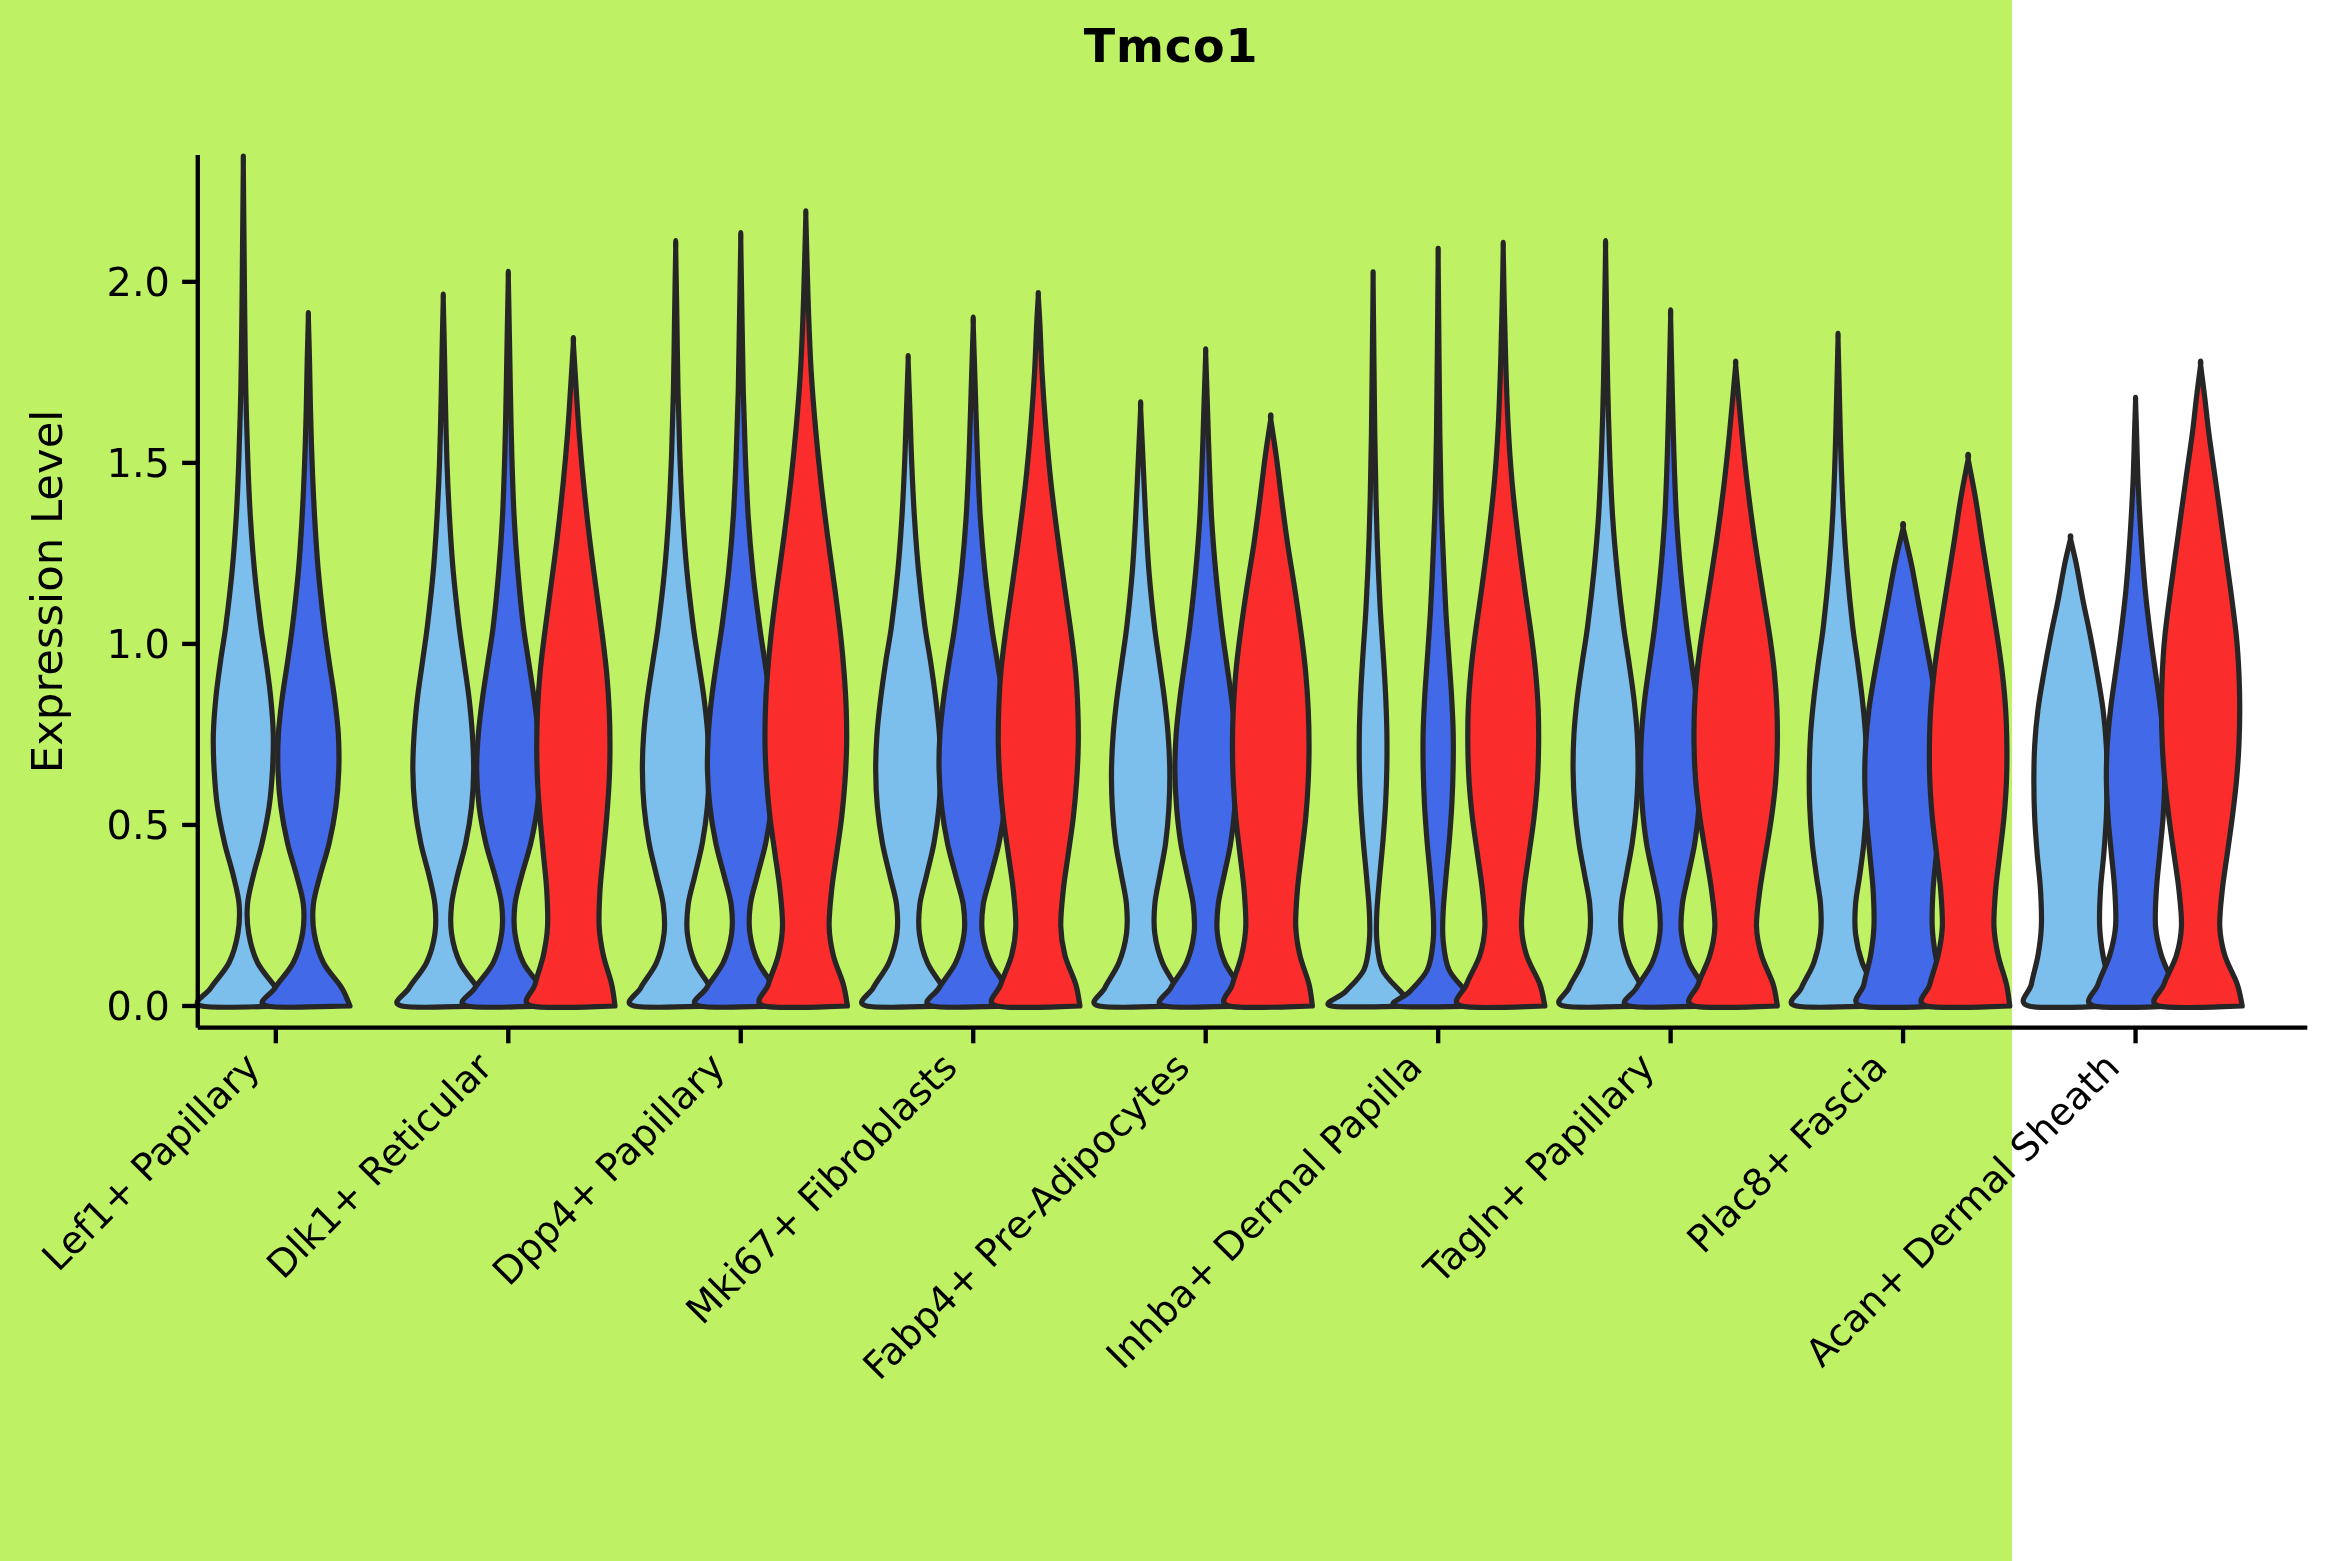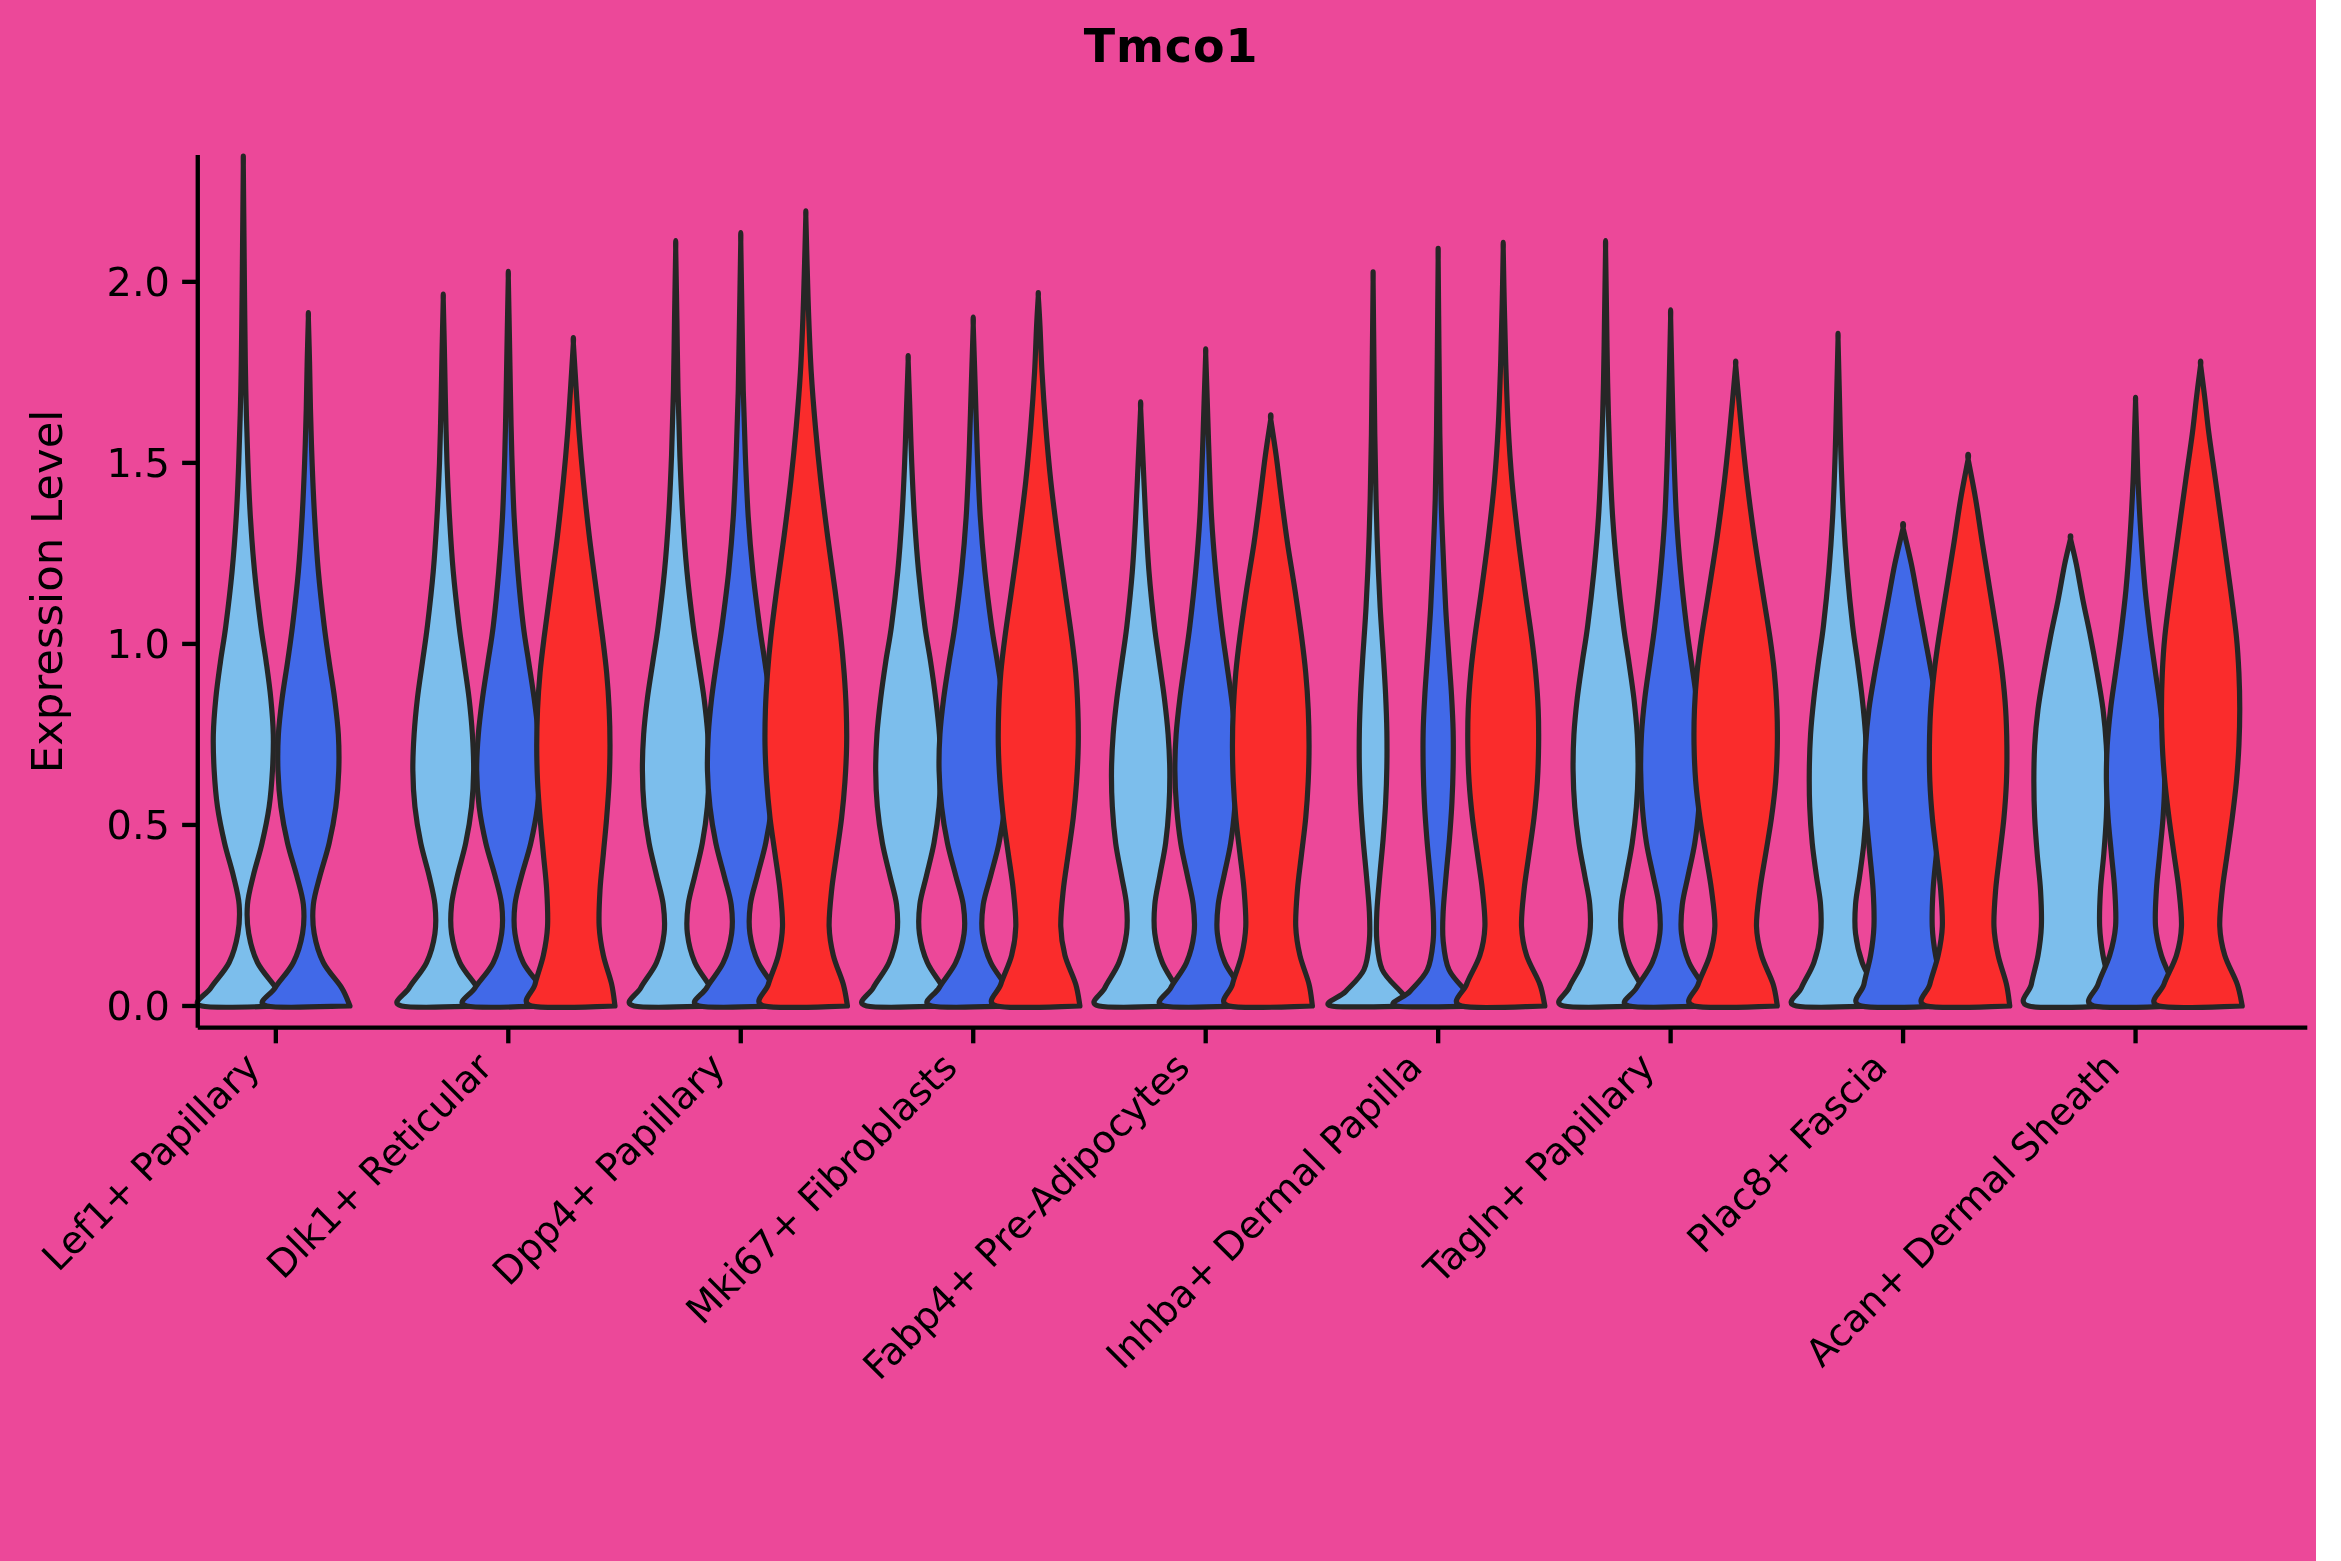--- a/index.html
+++ b/index.html
@@ -1,17 +1,17 @@
 <!DOCTYPE html>
 <html style="font-size:14px"><head>
 <meta charset="utf-8">
 <style>
   html,body{margin:0;padding:0;background:#ffffff;}
   body{width:2342px;height:1561px;font-family:"DejaVu Sans",sans-serif;overflow:hidden;}
-  #root{position:relative;width:2316px;height:1561px;background:#ec4899;}
+  #root{position:relative;width:2012px;height:1561px;background:#bef264;}
   #chart-title{
     position:absolute;left:0;top:19px;width:2342px;text-align:center;
     font-size:46px;font-weight:bold;color:#000;letter-spacing:0.9px;
     font-family:"DejaVu Sans",sans-serif;
   }
   #plot-svg{position:absolute;left:0;top:0;width:2342px;height:1561px;}
   .axis-line{stroke:#000;stroke-width:5;fill:none;stroke-linecap:butt;}
   .tick-line{stroke:#000;stroke-width:5;}
   .tick-label{font-family:"DejaVu Sans",sans-serif;font-size:46px;fill:#000;}
   .ylabel{font-family:"DejaVu Sans",sans-serif;font-size:50px;fill:#000;}

